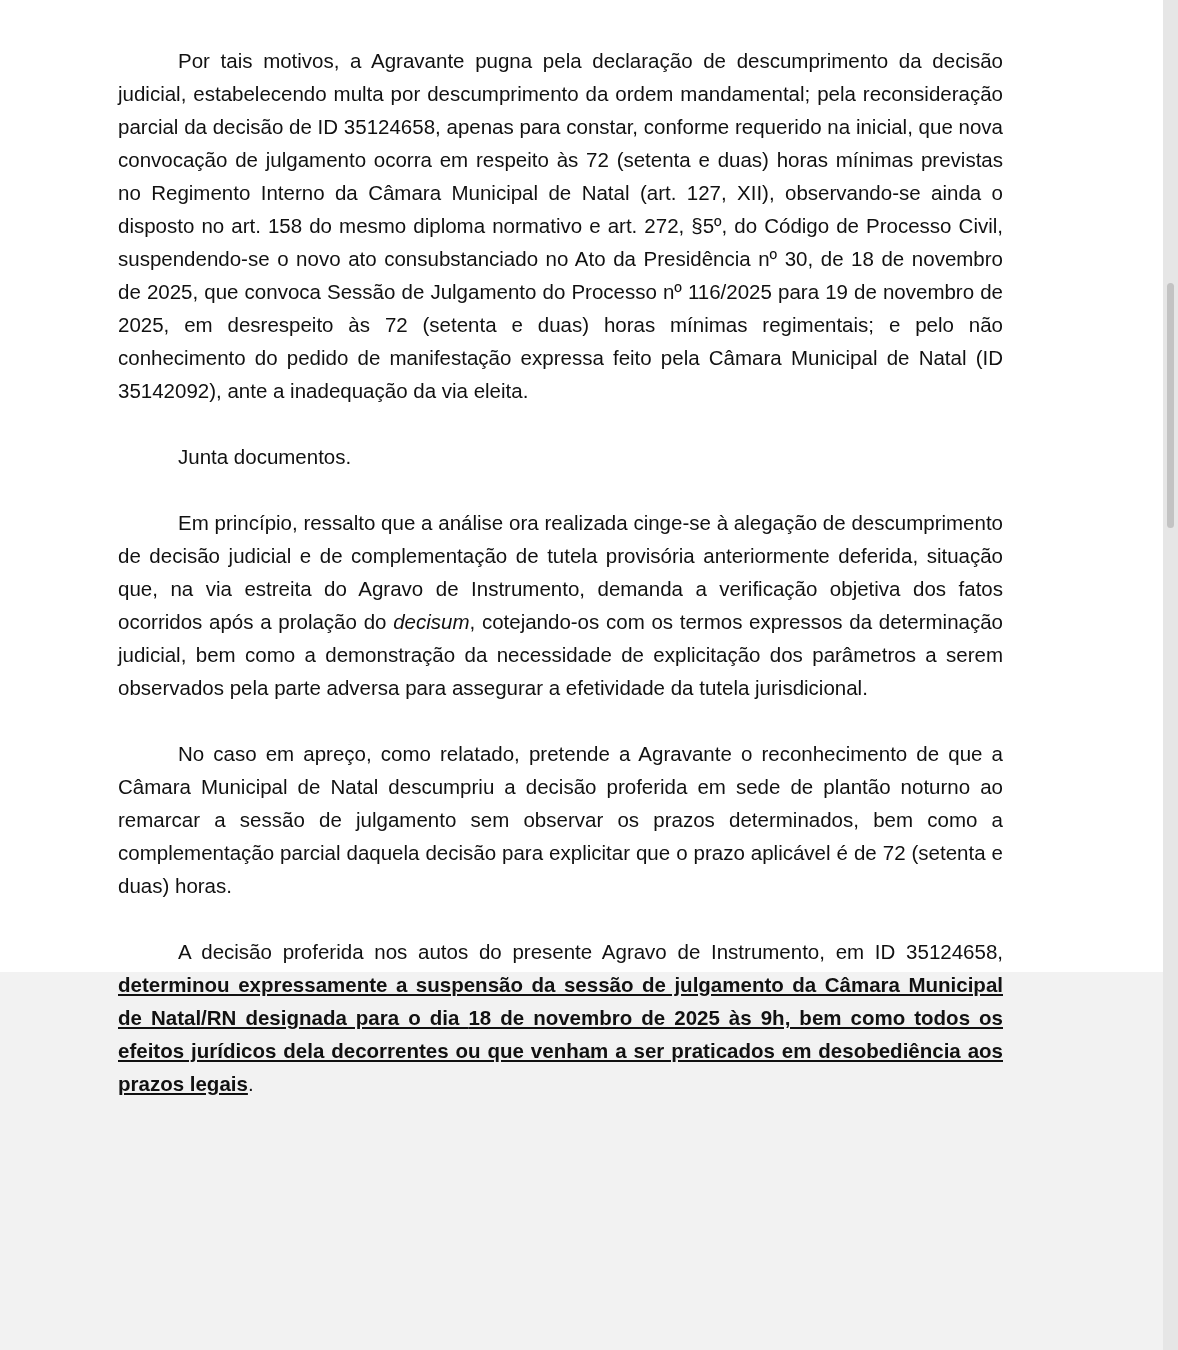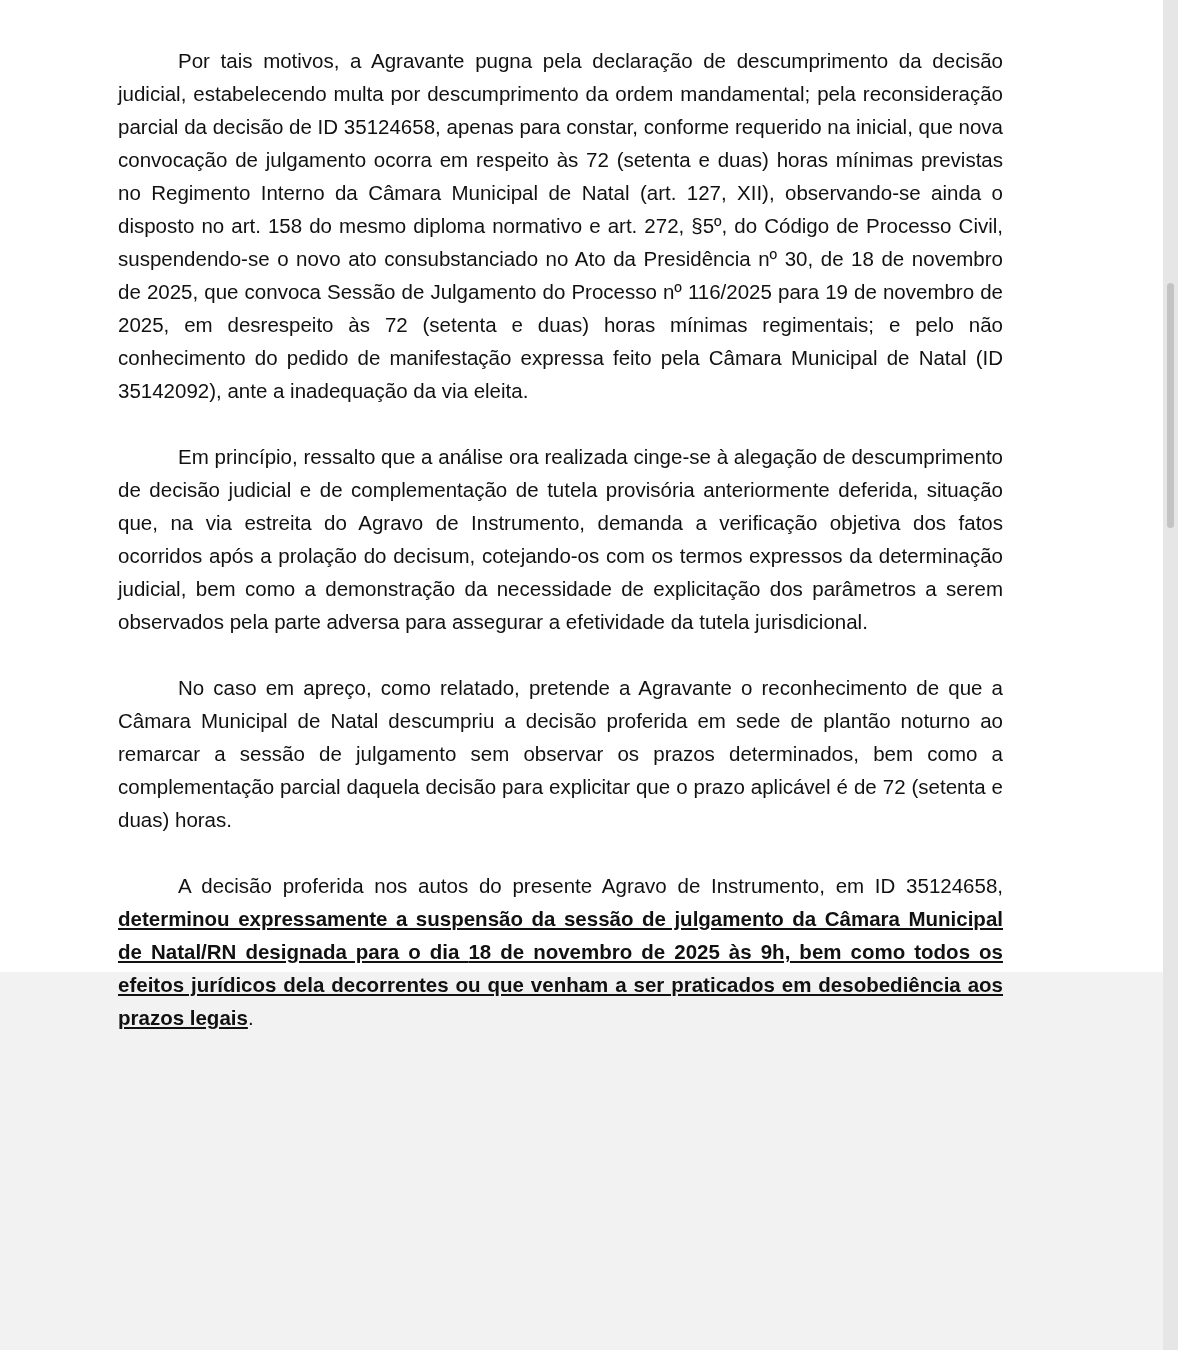--- a/index.html
+++ b/index.html
@@ -38,20 +38,21 @@
     margin: 0 0 0 0;
     text-indent: 60px;
   }
   p.gap {
     margin-top: 33px;
   }
   .bold {
     font-weight: bold;
   }
   .italic {
+    font-style: italic;
   }
   .bold-underline {
     font-weight: bold;
     text-decoration: underline;
     margin-top: 45px;
   }
   
   .page-gutter {
     position: absolute;
     left: 1163px;
@@ -82,20 +83,23 @@
 <body>
 
 <div class="viewport">
   <div class="page">
     <div class="doc-body">
 
       <p class="para">
         <span>Por tais motivos, a Agravante pugna pela declaração de descumprimento da decisão judicial, estabelecendo multa por descumprimento da ordem mandamental; pela reconsideração parcial da decisão de ID 35124658, apenas para constar, conforme requerido na inicial, que nova convocação de julgamento ocorra em respeito às 72 (setenta e duas) horas mínimas previstas no Regimento Interno da Câmara Municipal de Natal (art. 127, XII), observando-se ainda o disposto no art. 158 do mesmo diploma normativo e art. 272, §5º, do Código de Processo Civil, suspendendo-se o novo ato consubstanciado no Ato da Presidência nº 30, de 18 de novembro de 2025, que convoca Sessão de Julgamento do Processo nº 116/2025 para 19 de novembro de 2025, em desrespeito às 72 (setenta e duas) horas mínimas regimentais; e pelo não conhecimento do pedido de manifestação expressa feito pela Câmara Municipal de Natal (ID 35142092), ante a inadequação da via eleita.</span>
       </p>
 
+      <p class="para gap">
+        <span>Junta documentos.</span>
+      </p>
 
 
       <p class="para gap">
         <span>Em princípio, ressalto que a análise ora realizada cinge-se à alegação de descumprimento de decisão judicial e de complementação de tutela provisória anteriormente deferida, situação que, na via estreita do Agravo de Instrumento, demanda a verificação objetiva dos fatos ocorridos após a prolação do </span><span class="italic">decisum</span><span>, cotejando-os com os termos expressos da determinação judicial, bem como a demonstração da necessidade de explicitação dos parâmetros a serem observados pela parte adversa para assegurar a efetividade da tutela jurisdicional.</span>
       </p>
 
       <p class="para gap">
         <span>No caso em apreço, como relatado, pretende a Agravante o reconhecimento de que a Câmara Municipal de Natal descumpriu a decisão proferida em sede de plantão noturno ao remarcar a sessão de julgamento sem observar os prazos determinados, bem como a complementação parcial daquela decisão para explicitar que o prazo aplicável é de 72 (setenta e duas) horas.</span>
       </p>
 

